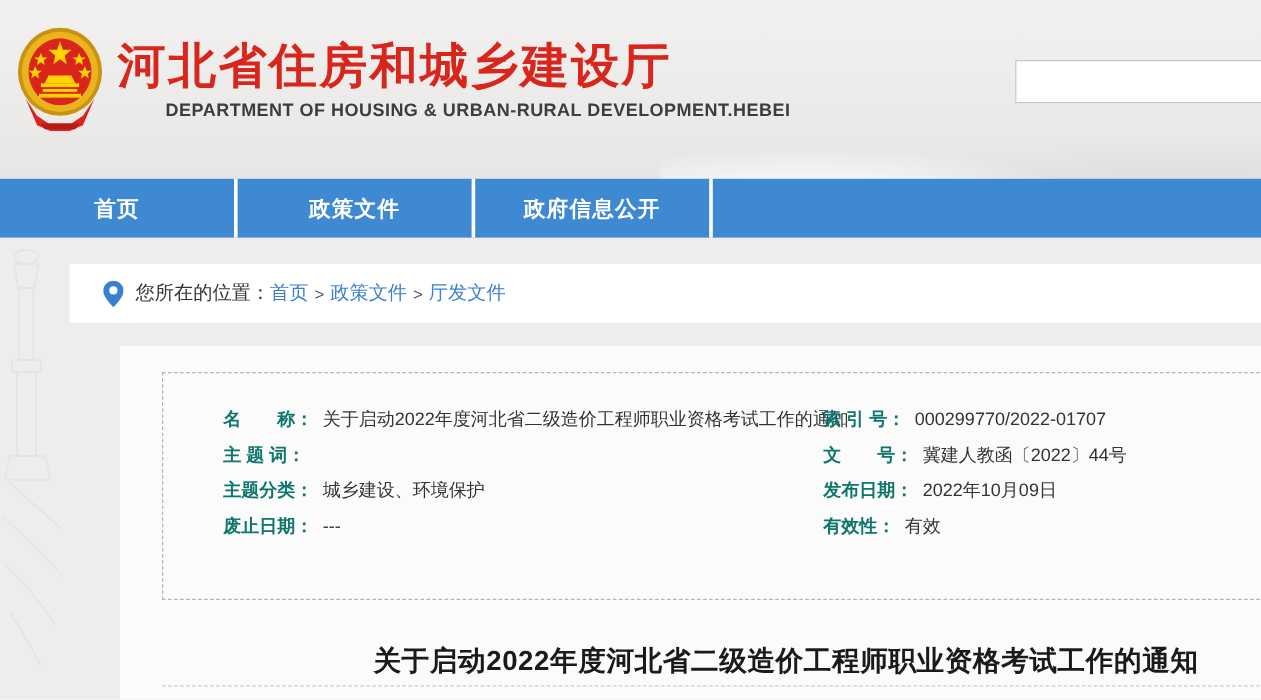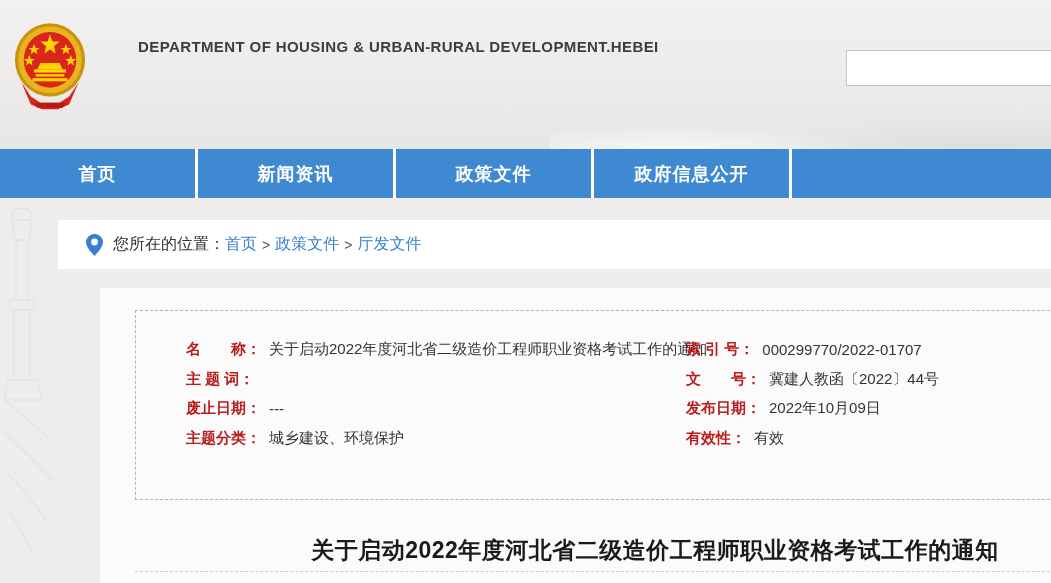--- a/index.html
+++ b/index.html
@@ -70,21 +70,21 @@
     background:#fbfbfb;
   }
   .meta-box{
     position:absolute;left:35px;top:22px;right:25px;height:190px;
     border:1px dashed #b3b3b3;box-sizing:border-box;
   }
   .meta-col{position:absolute;top:24px;}
   .meta-col.left{left:50px;width:480px;}
   .meta-col.right{left:550px;width:420px;}
   .meta-row{height:29.5px;display:flex;align-items:center;font-size:15px;white-space:nowrap;}
-  .meta-label{font-weight:bold;color:#b91c1c;}
+  .meta-label{font-weight:bold;color:#0f766e;}
   .meta-value{color:#333;margin-left:8px;}
 
   .article-title{
     position:absolute;left:35px;right:25px;top:245px;height:38px;
     text-align:center;font-size:23px;font-weight:bold;color:#1a1a1a;
     line-height:34px;letter-spacing:.5px;white-space:nowrap;
   }
   .dotted-rule{
     position:absolute;left:35px;right:25px;top:283px;height:0;
     border-top:1px dashed #cccccc;
@@ -107,29 +107,29 @@
         <polygon points="30,30 32,35 37,35 33,38 34,43 30,40 26,43 27,38 23,35 28,35" fill="#ffd400"></polygon>
         <polygon points="70,30 72,35 77,35 73,38 74,43 70,40 66,43 67,38 63,35 68,35" fill="#ffd400"></polygon>
         <polygon points="24,44 26,49 31,49 27,52 28,57 24,54 20,57 21,52 17,49 22,49" fill="#ffd400"></polygon>
         <polygon points="76,44 78,49 83,49 79,52 80,57 76,54 72,57 73,52 69,49 74,49" fill="#ffd400"></polygon>
         <rect x="30" y="62" width="40" height="4" fill="#ffd400"></rect>
         <path d="M34 62 L38 54 L62 54 L66 62 Z" fill="#ffd400"></path>
         <rect x="32" y="68" width="36" height="3" fill="#ffd400"></rect>
         <rect x="28" y="73" width="44" height="4" fill="#ffd400"></rect>
       </svg>
       <div class="title-block">
+        <div class="site-title">河北省住房和城乡建设厅</div>
         <div class="site-subtitle">DEPARTMENT OF HOUSING &amp; URBAN-RURAL DEVELOPMENT.HEBEI</div>
       </div>
     </div>
     <input class="search-box" type="text" placeholder="" style="">
   </div>
 
   <div class="nav">
     <div class="nav-item">首页</div>
-    <div class="nav-item">新闻资讯</div>
     <div class="nav-item">政策文件</div>
     <div class="nav-item">政府信息公开</div>
     <div class="nav-item"></div>
   </div>
 
   <svg class="left-deco" viewBox="0 0 56 383" aria-hidden="true">
     <g fill="none" stroke="#d6d4d1" stroke-width="1.4">
       <ellipse cx="22" cy="14" rx="10" ry="6"></ellipse>
       <path d="M12 20 L32 20 L29 40 L15 40 Z"></path>
       <rect x="16" y="40" width="12" height="60"></rect>
@@ -161,27 +161,27 @@
       <div class="meta-col left">
         <div class="meta-row">
           <span class="meta-label">名　　称：</span>
           <span class="meta-value">关于启动2022年度河北省二级造价工程师职业资格考试工作的通知</span>
         </div>
         <div class="meta-row">
           <span class="meta-label">主 题 词：</span>
           <span class="meta-value"></span>
         </div>
         <div class="meta-row">
+          <span class="meta-label">主题分类：</span>
+          <span class="meta-value">城乡建设、环境保护</span>
+        </div>
+        <div class="meta-row">
           <span class="meta-label">废止日期：</span>
           <span class="meta-value">---</span>
         </div>
-        <div class="meta-row">
-          <span class="meta-label">主题分类：</span>
-          <span class="meta-value">城乡建设、环境保护</span>
-        </div>
       </div>
       <div class="meta-col right">
         <div class="meta-row">
           <span class="meta-label">索 引 号：</span>
           <span class="meta-value">000299770/2022-01707</span>
         </div>
         <div class="meta-row">
           <span class="meta-label">文　　号：</span>
           <span class="meta-value">冀建人教函〔2022〕44号</span>
         </div>

